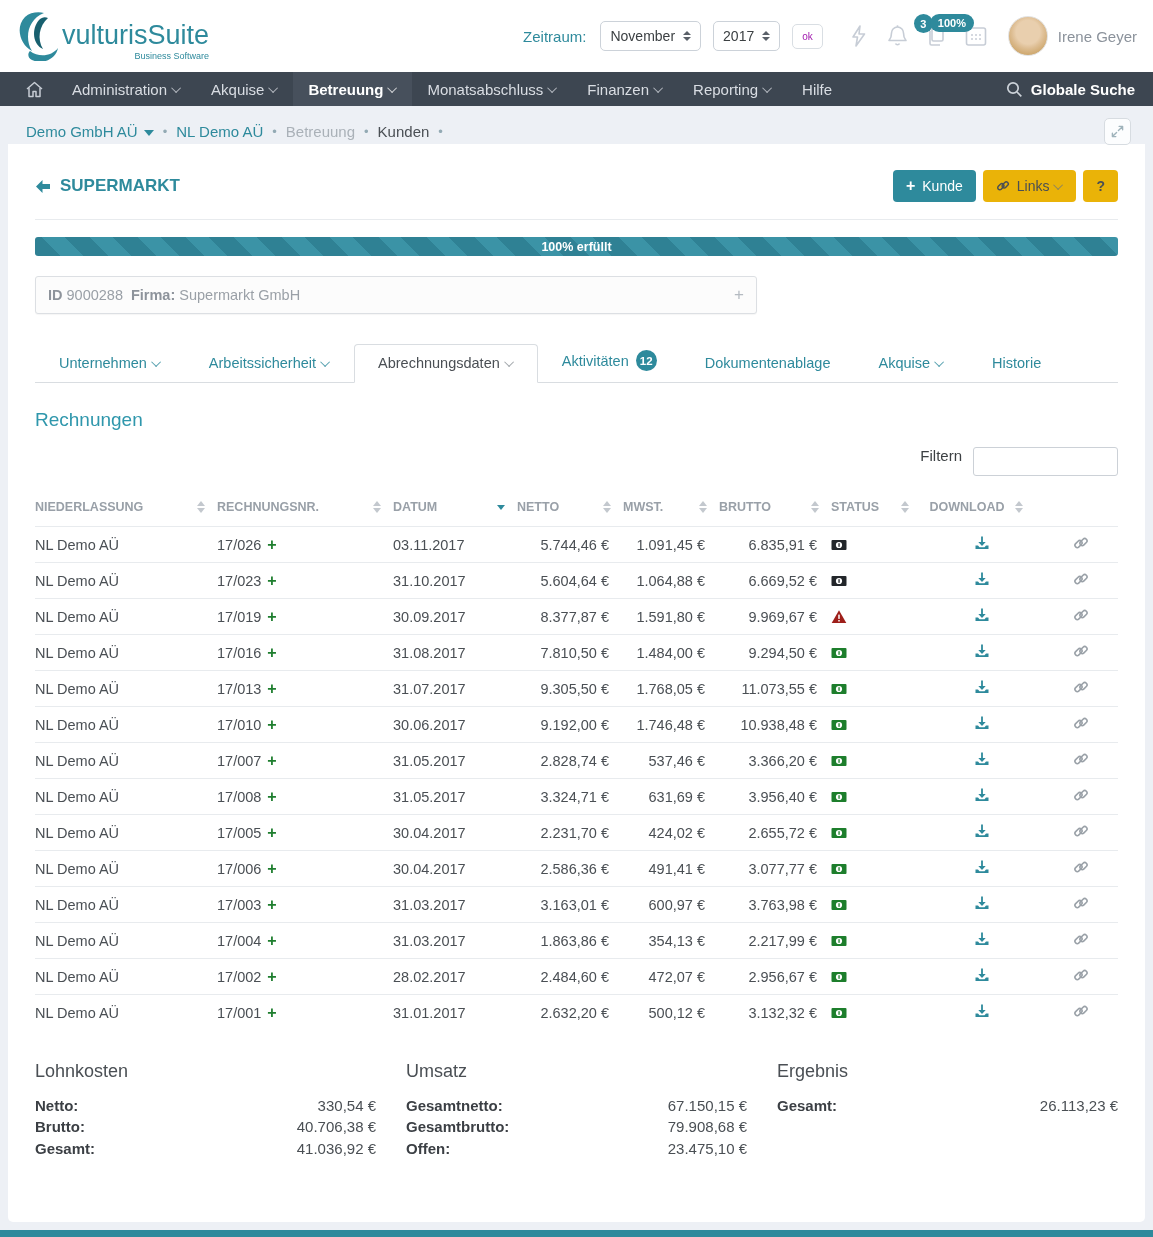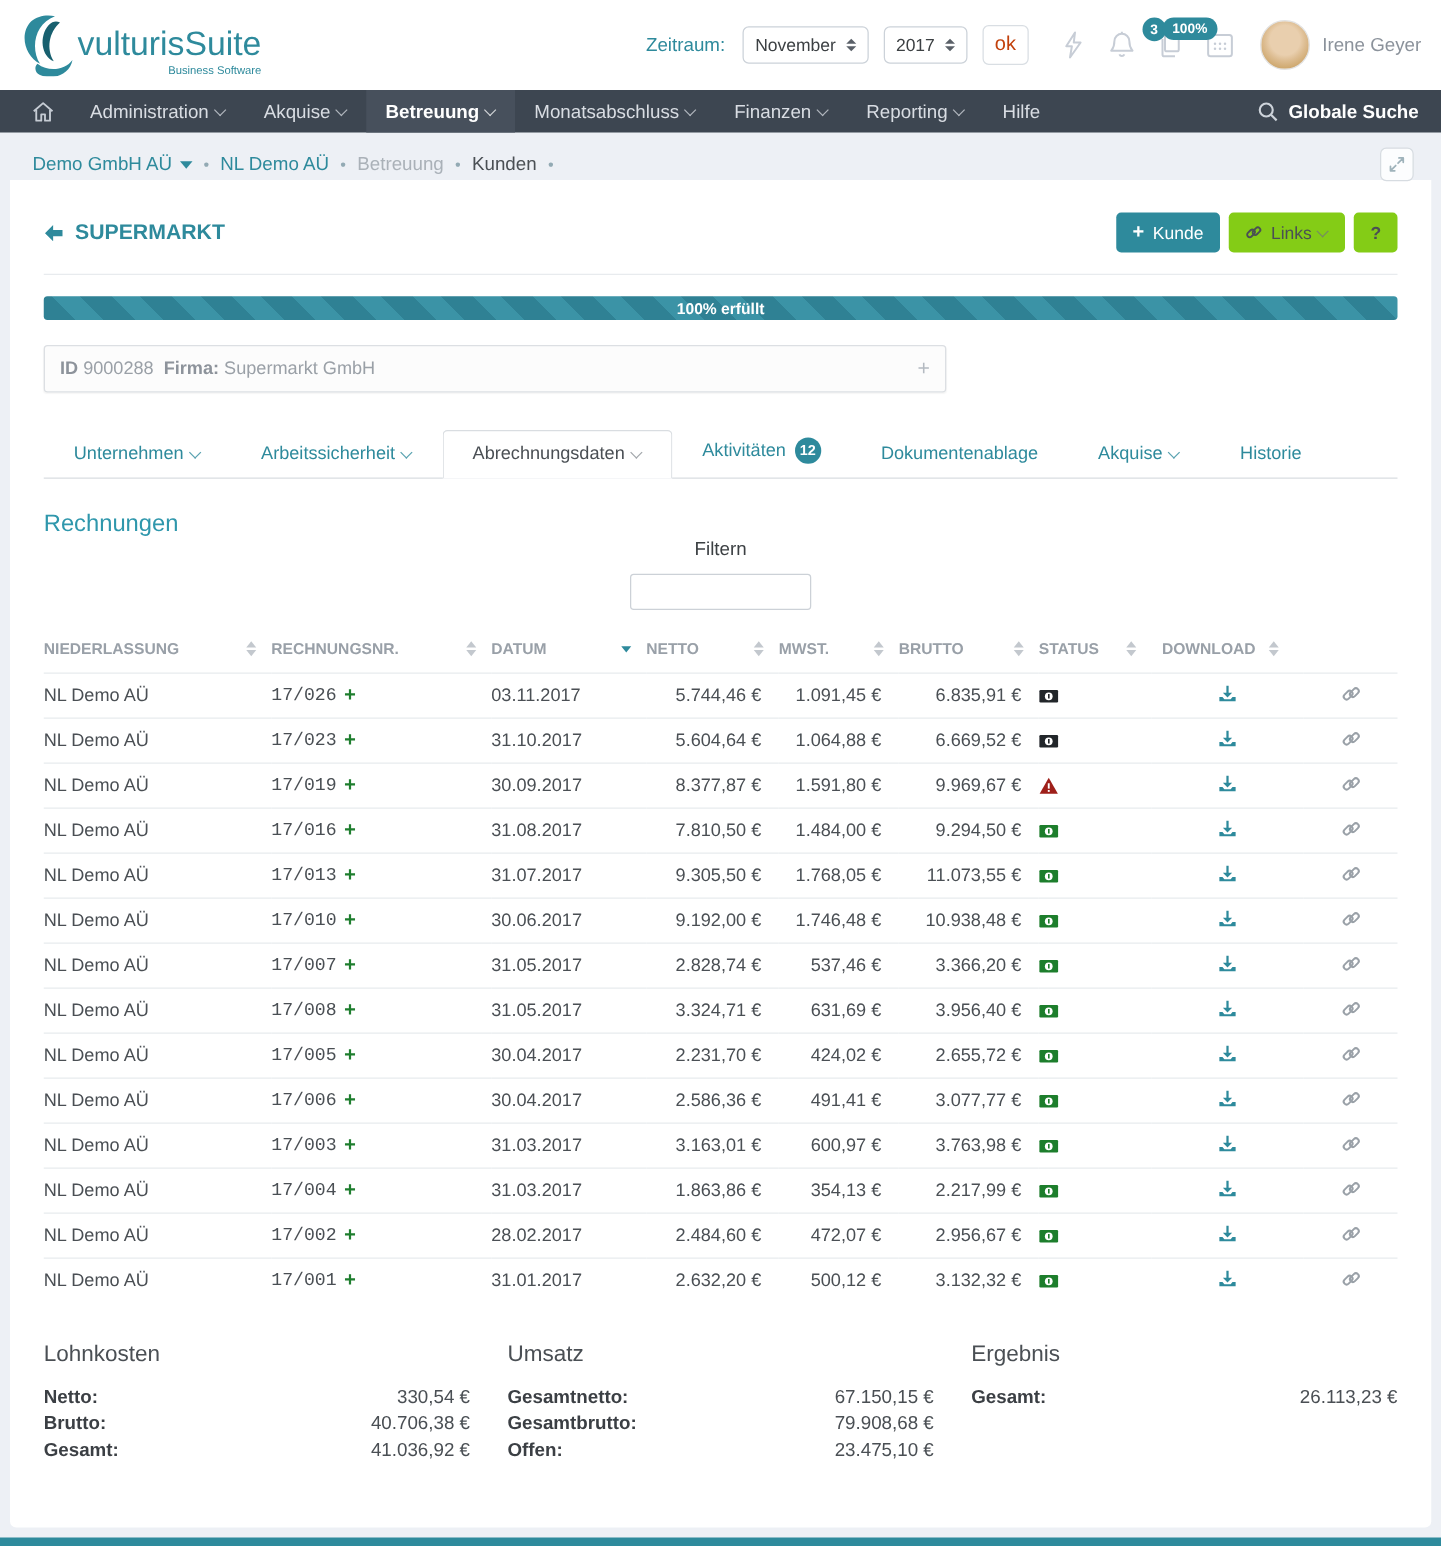--- a/index.html
+++ b/index.html
@@ -20,21 +20,21 @@
   .brand-text { display: flex; flex-direction: column; align-items: flex-end; line-height: 1; }
   .brand-name { font-size: 27px; color: #2e8a9c; letter-spacing: 0; }
   .brand-tagline { font-size: 9px; color: #2e8a9c; margin-top: 3px; }
   .topbar-right { margin-left: auto; display: flex; align-items: center; gap: 12px; }
   .zeitraum-label { color: #2e8a9c; font-size: 15px; margin-right: 2px; }
   .select { border: 1px solid #ccd2d9; border-radius: 5px; background: #fff; padding: 6px 9px; font-size: 14px; color: #3c4043; display: inline-flex; align-items: center; gap: 8px; cursor: pointer; }
   .spinner { display: inline-flex; flex-direction: column; gap: 2px; }
   .spinner i { width: 0; height: 0; border-left: 4px solid transparent; border-right: 4px solid transparent; }
   .spinner .up { border-bottom: 4px solid #5a6068; }
   .spinner .dn { border-top: 4px solid #5a6068; }
-  .ok-btn { border: 1px solid #d9dee3; border-radius: 5px; background: #fff; color: #c2410c; font-size: 16px; padding: 6px 9px; cursor: pointer; }
+  .ok-btn { border: 1px solid #d9dee3; border-radius: 5px; background: #fff; color: #a21caf; font-size: 10px; padding: 6px 9px; cursor: pointer; }
   .tb-icons { display: flex; align-items: center; gap: 18px; margin: 0 8px 0 14px; }
   .tb-ic { color: #c7cdd6; position: relative; display: inline-flex; cursor: pointer; }
   .badge-circle { position: absolute; top: -10px; left: -12px; background: #2e8a9c; color: #fff; font-size: 11px; font-weight: bold; border-radius: 50%; width: 19px; height: 19px; display: flex; align-items: center; justify-content: center; }
   .badge-pill { position: absolute; top: -10px; left: -34px; background: #2e8a9c; color: #fff; font-size: 11px; font-weight: bold; border-radius: 10px; padding: 3px 8px; }
   .user { display: flex; align-items: center; gap: 10px; cursor: pointer; }
   .avatar { width: 40px; height: 40px; border-radius: 50%; background: radial-gradient(circle at 50% 40%, #e9cfae 0 40%, #ddbd92 55%, #cfa970 75%, #bf9a60 100%); border: 1px solid #e2e2e2; }
   .user-name { color: #8b929b; font-size: 15px; }
 
   
   .nav { height: 34px; background: #3d4651; display: flex; align-items: stretch; padding: 0 10px 0 12px; flex: 0 0 auto; }
@@ -57,21 +57,21 @@
   .expand-btn { position: absolute; right: 22px; top: 12px; width: 27px; height: 27px; border: 1px solid #d7dce1; border-radius: 5px; background: #fcfdfe; color: #9fb3bb; display: flex; align-items: center; justify-content: center; cursor: pointer; }
 
   
   .card { background: #fff; margin: 0 8px 8px; border-radius: 0 0 5px 5px; padding: 26px 27px 24px; flex: 1 1 auto; }
   .page-head { display: flex; align-items: center; }
   .back-title { display: flex; align-items: center; gap: 9px; color: #2e8a9c; font-weight: bold; font-size: 17px; cursor: pointer; }
   .head-actions { margin-left: auto; display: flex; gap: 7px; }
   .btn { border: none; border-radius: 4px; font-size: 14px; padding: 8px 13px; cursor: pointer; display: inline-flex; align-items: center; gap: 7px; font-family: inherit; }
   .btn-primary { background: #2e8a9c; color: #fff; }
   .btn-primary .plus-glyph { font-weight: bold; font-size: 16px; line-height: 1; }
-  .btn-light { background: #84cc16; color: #4a4f54; }
+  .btn-light { background: #eab308; color: #4a4f54; }
   .divider { border-top: 1px solid #e8ebee; margin: 17px 0 0; }
 
   .progress { margin-top: 17px; height: 19px; border-radius: 3px; overflow: hidden; position: relative;
     background: repeating-linear-gradient(45deg, #2f8194 0 18px, #3b93a6 18px 34px); }
   .progress-label { position: absolute; inset: 0; display: flex; align-items: center; justify-content: center; color: #fff; font-size: 12.5px; font-weight: bold; }
 
   .id-box { margin-top: 20px; width: 722px; border: 1px solid #dcdfe3; border-radius: 3px; background: #fcfcfc; padding: 8px 12px; font-size: 14.5px; color: #9aa0a7; display: flex; align-items: center; cursor: pointer; box-shadow: 0 1px 1px rgba(0,0,0,.04); }
   .id-box b { color: #8d939b; margin-right: 4px; }
   .id-box .idb-val { margin-right: 8px; }
   .id-box .plus-right { margin-left: auto; color: #b4bac1; font-size: 17px; }
@@ -79,34 +79,34 @@
   
   .tabs { margin-top: 24px; display: flex; align-items: flex-end; border-bottom: 1px solid #d9dde1; }
   .tab { padding: 10px 23px 11px; font-size: 14.5px; color: #2e8a9c; display: flex; align-items: center; gap: 7px; cursor: pointer; position: relative; top: 1px; border: 1px solid transparent; }
   .tab .chev { border-color: #2e8a9c; opacity: .8; }
   .tab.active { background: #fff; border: 1px solid #d9dde1; border-bottom-color: #fff; border-radius: 4px 4px 0 0; color: #4a4f54; }
   .tab.active .chev { border-color: #8a9096; }
   .tab-badge { background: #2e8a9c; color: #fff; border-radius: 50%; min-width: 21px; height: 21px; font-size: 11.5px; font-weight: bold; display: inline-flex; align-items: center; justify-content: center; }
 
   
   .section-title { margin-top: 26px; color: #2f97ac; font-size: 19px; font-weight: 400; }
-  .filter-row { display: flex; justify-content: flex-end; align-items: center; gap: 11px; margin-top: 0px; flex-direction: column; }
+  .filter-row { display: flex; justify-content: flex-end; gap: 11px; margin-top: 16px; }
   .filter-label { font-size: 15px; color: #3c4043; }
   .filter-input { width: 145px; height: 29px; border: 1px solid #ccd1d7; border-radius: 3px; padding: 0 8px; font-size: 14px; font-family: inherit; }
 
   
   table { width: 100%; border-collapse: collapse; margin-top: 18px; font-size: 14.5px; }
   th { font-size: 12.5px; color: #99a0a8; font-weight: bold; padding: 6px 0 12px; }
   .th-in { display: flex; align-items: center; justify-content: space-between; padding-right: 12px; }
   .th-in.center { justify-content: center; gap: 10px; }
   td { border-top: 1px solid #e8ebee; height: 36px; padding: 0; color: #4a4f54; }
   td.left { text-align: left; }
   td.num { text-align: right; padding-right: 14px; }
   td.center { text-align: center; }
-  .invno { display: inline-flex; align-items: center; gap: 6px; font-family: Liberation Mono, monospace; }
+  .invno { display: inline-flex; align-items: center; gap: 6px; }
   .plus { color: #1e7e2e; font-weight: bold; font-size: 16px; cursor: pointer; line-height: 1; }
   .ic-money-dark { color: #22262a; }
   .ic-money-green { color: #1d7e2c; }
   .ic-alert { color: #9e1f1a; }
   .dl { color: #2e8a9c; cursor: pointer; display: inline-flex; }
   .chain { color: #9aa1a8; cursor: pointer; display: inline-flex; }
   .sort { display: inline-flex; flex-direction: column; gap: 2px; }
   .sort i { width: 0; height: 0; border-left: 4.5px solid transparent; border-right: 4.5px solid transparent; }
   .sort .up { border-bottom: 5px solid #c3c8ce; }
   .sort .dn { border-top: 5px solid #c3c8ce; }

